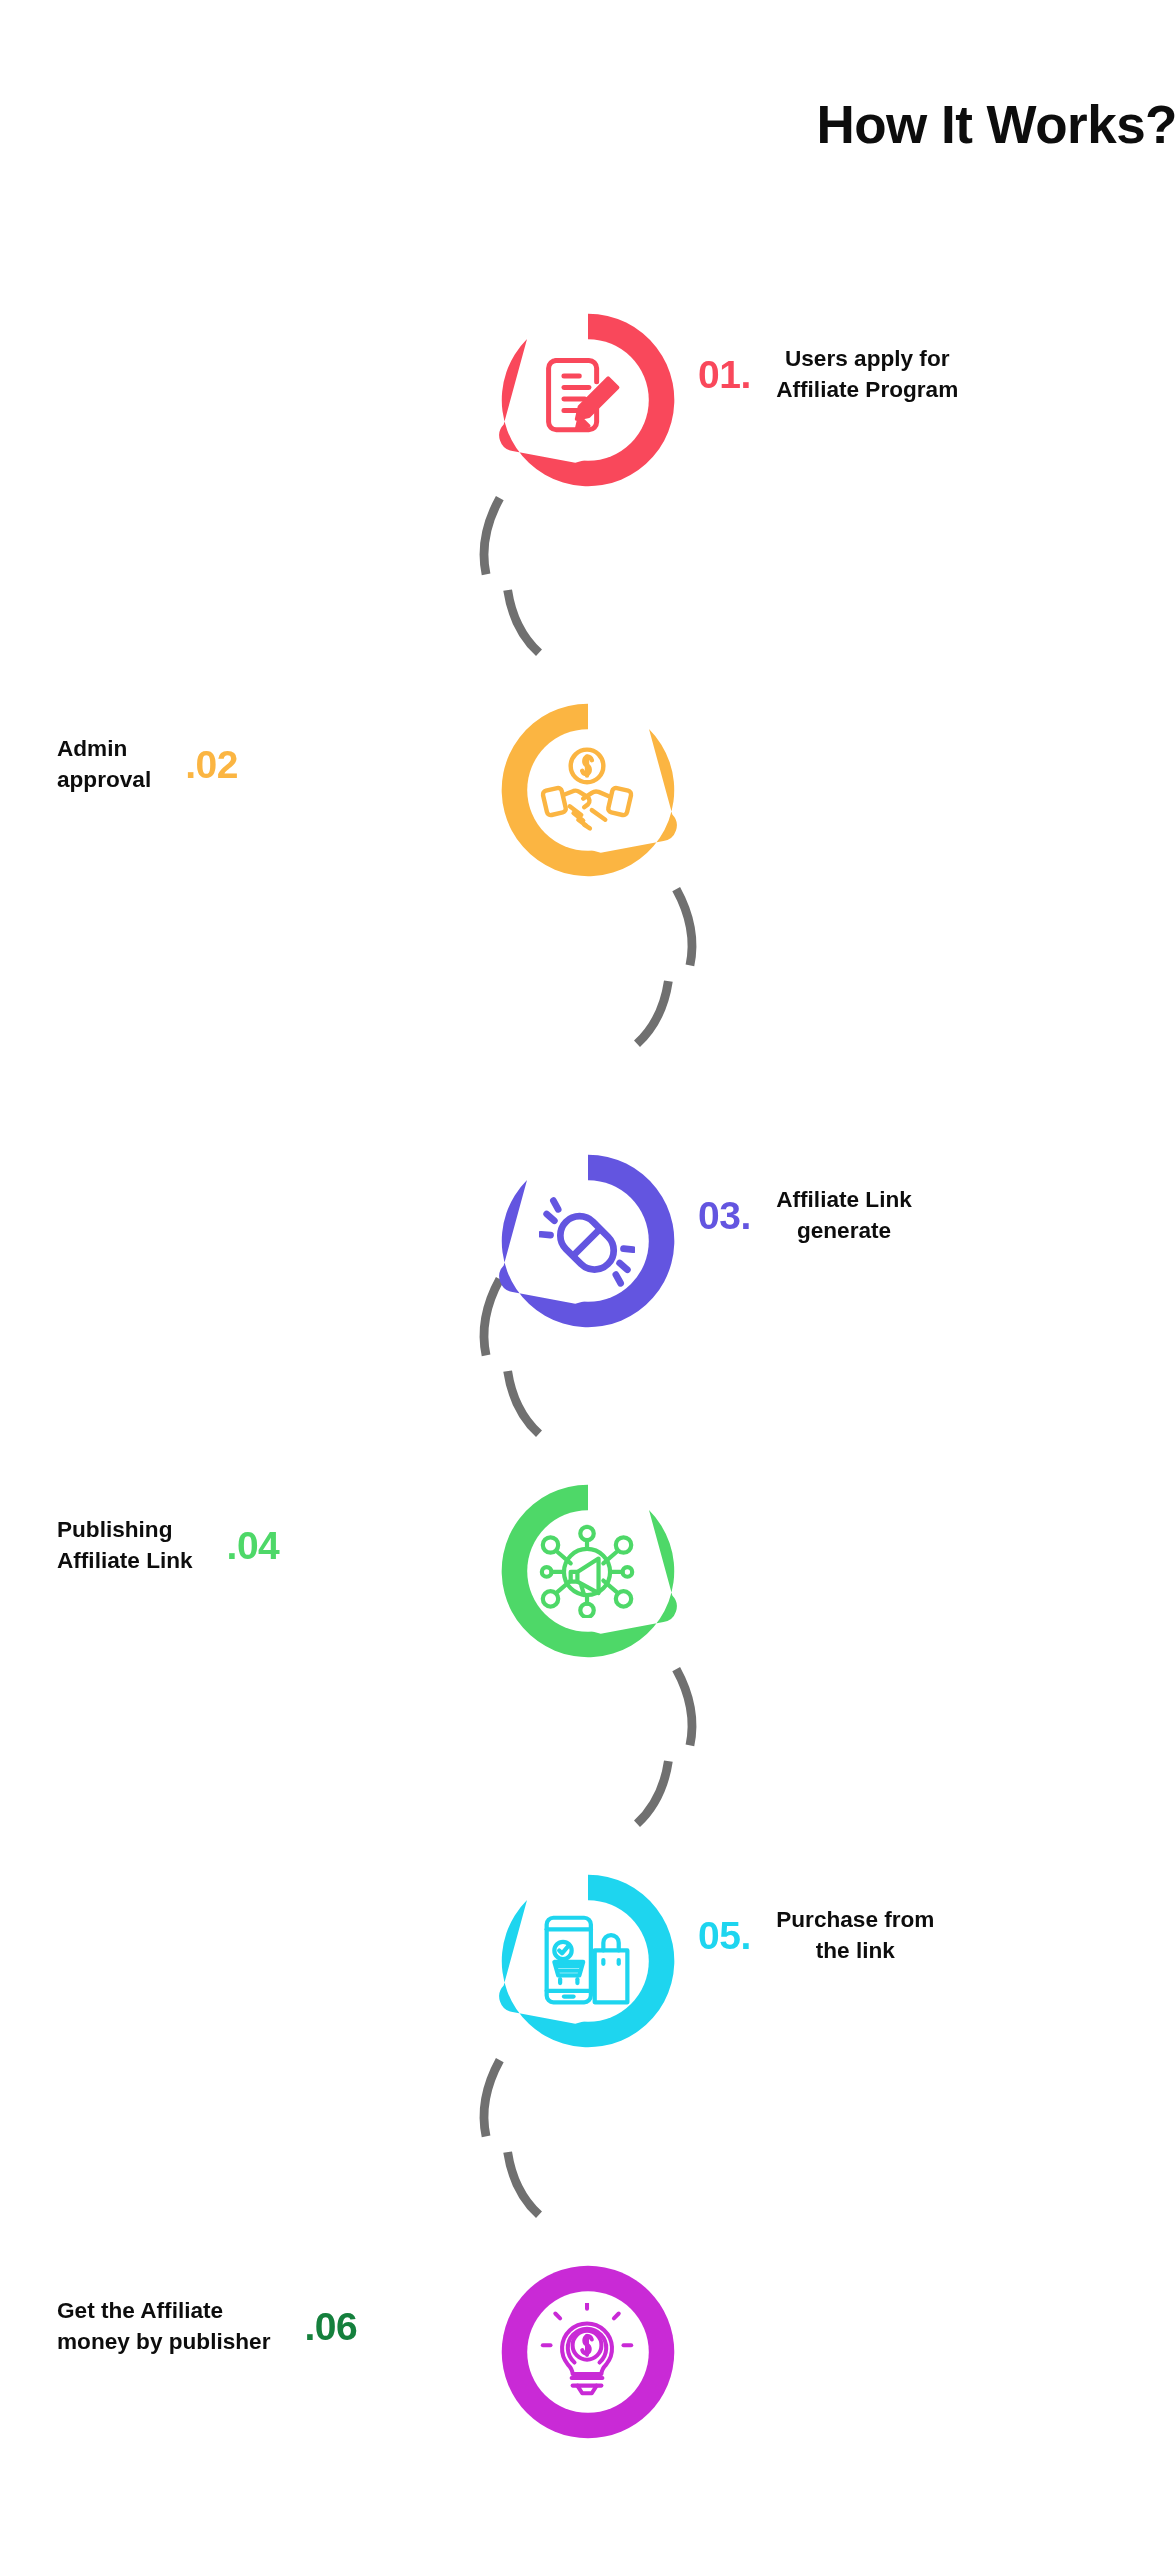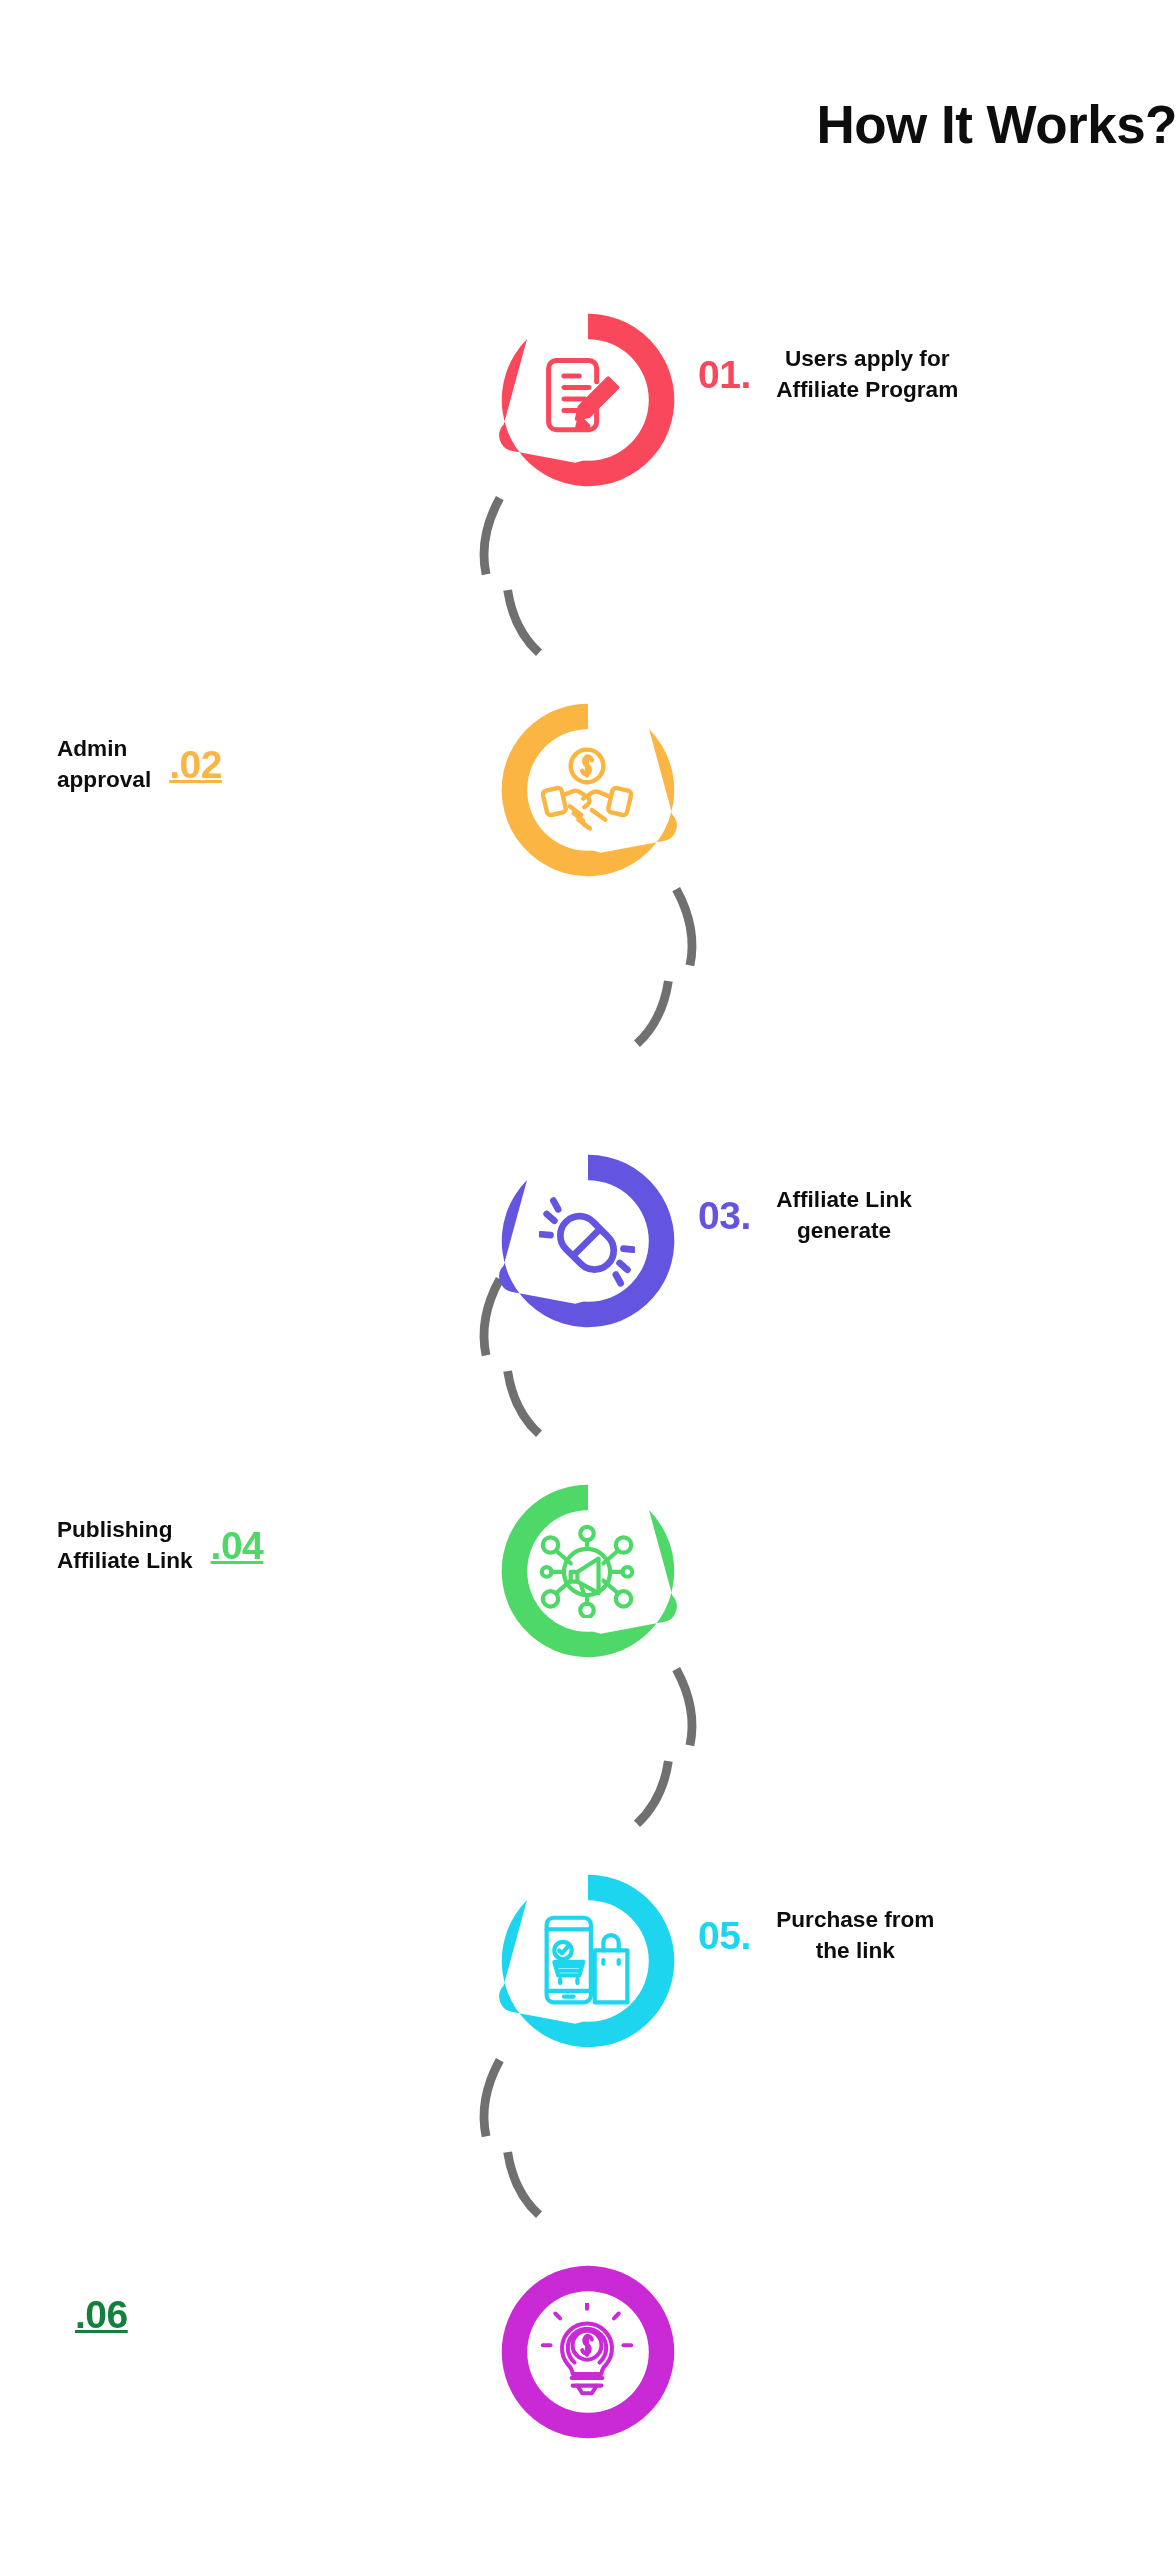--- a/index.html
+++ b/index.html
@@ -78,21 +78,21 @@
   }
 
   .step-num {
     font-size: 39px;
     font-weight: bold;
     letter-spacing: -0.5px;
     line-height: 1;
     white-space: nowrap;
   }
   .txt.right .step-num { margin-right: 25.5px; }
-  .txt.left  .step-num { margin-left: 18px; text-decoration: underline; }
+  .txt.left  .step-num { margin-left: 34px; }
 
   .step-label {
     font-size: 22.6px;
     font-weight: bold;
     line-height: 1.38;
     color: #0d0d0d;
     white-space: pre-line;
   }
   .txt.right .step-label { text-align: center; }
   .txt.left  .step-label { }
@@ -327,16 +327,18 @@
                 <path d="M78 16 l5 -5"></path>
       <path d="M12 44 h-8"></path>
                 <path d="M88 44 h8"></path>
     </g>
             </svg>
             </g>
           </svg>
       </div>
       <div class="txt left">
         <div class="step-num" style="color: #15803d;">.06</div>
+        <div class="step-label">Get the Affiliate
+money by publisher</div>
       </div>
     </div>
   </div>
 
 
 </body></html>

